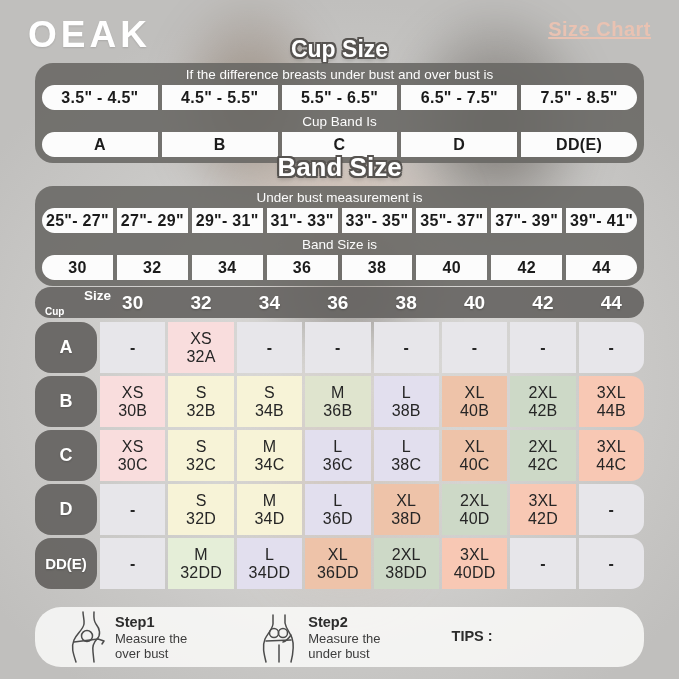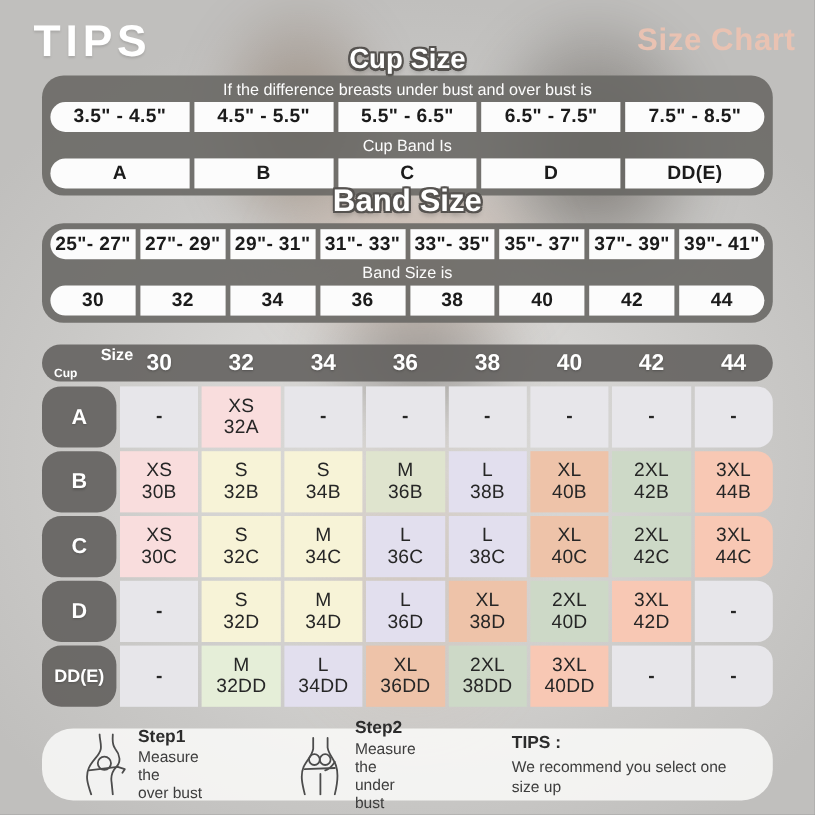--- a/index.html
+++ b/index.html
@@ -14,21 +14,21 @@
   .blob-hair-left{left:165px; top:-10px; width:170px; height:230px; background:radial-gradient(#77604d 0%, rgba(119,96,77,0) 70%); opacity:.6;}
   .blob-hair-right{left:390px; top:0px; width:210px; height:250px; background:radial-gradient(#3f3831 0%, rgba(63,56,49,0) 70%); opacity:.6;}
   .blob-skin{left:215px; top:120px; width:260px; height:190px; background:radial-gradient(#c7a38c 0%, rgba(199,163,140,0) 70%); opacity:.5;}
   .blob-dark-mid{left:250px; top:230px; width:200px; height:140px; background:radial-gradient(#39332e 0%, rgba(57,51,46,0) 70%); opacity:.4;}
   .blob-body-low{left:225px; top:330px; width:240px; height:300px; background:radial-gradient(#c3a28b 0%, rgba(195,162,139,0) 70%); opacity:.28;}
 
   .layer{position:absolute; z-index:2;}
 
   
   .brand{left:28px; top:14px; color:#ffffff; font-size:37px; font-weight:600; letter-spacing:4px; text-shadow:0 1px 2px rgba(0,0,0,.12);}
-  .page-title{right:16px; top:18px; color:#e9c2b2; font-size:26px; font-weight:600; letter-spacing:.5px;}
+  .page-title{right:28px; top:18px; color:#e9c2b2; font-size:20px; font-weight:600; letter-spacing:.5px;text-decoration:underline;}
 
   .section-title{
     width:679px; text-align:center; color:#ffffff; font-weight:700;
     text-shadow:-1.6px -1.6px 0 #565350, 1.6px -1.6px 0 #565350, -1.6px 1.6px 0 #565350,
                  1.6px 1.6px 0 #565350, 0 -1.8px 0 #565350, 0 1.8px 0 #565350,
                 -1.8px 0 0 #565350, 1.8px 0 0 #565350, 0 3px 4px rgba(0,0,0,.25);
   }
   .cup-title{top:36px; font-size:23px;}
   .band-title{top:152px; font-size:26px;}
 
@@ -96,21 +96,21 @@
 <body>
 
 <div class="page">
 
   <div class="bg-blob blob-hair-left"></div>
   <div class="bg-blob blob-hair-right"></div>
   <div class="bg-blob blob-skin"></div>
   <div class="bg-blob blob-dark-mid"></div>
   <div class="bg-blob blob-body-low"></div>
 
-  <div class="layer brand">TIPS</div>
+  <div class="layer brand">OEAK</div>
   <div class="layer page-title">Size Chart</div>
 
   <div class="layer section-title cup-title">Cup Size</div>
 
   <div class="layer panel panel-cup">
     <div class="banner">If the  difference breasts under bust and over bust is</div>
     <div class="pill-row" id="cup-ranges">
         <div class="wcell">3.5" -  4.5"</div>
         <div class="wcell">4.5" -  5.5"</div>
         <div class="wcell">5.5" -  6.5"</div>
@@ -123,20 +123,21 @@
         <div class="wcell">B</div>
         <div class="wcell">C</div>
         <div class="wcell">D</div>
         <div class="wcell">DD(E)</div>
       </div>
   </div>
 
   <div class="layer section-title band-title">Band Size</div>
 
   <div class="layer panel panel-band">
+    <div class="banner">Under bust measurement is</div>
     <div class="pill-row" id="band-ranges">
         <div class="wcell">25"- 27"</div>
         <div class="wcell">27"- 29"</div>
         <div class="wcell">29"- 31"</div>
         <div class="wcell">31"- 33"</div>
         <div class="wcell">33"- 35"</div>
         <div class="wcell">35"- 37"</div>
         <div class="wcell">37"- 39"</div>
         <div class="wcell">39"- 41"</div>
       </div>
@@ -363,17 +364,16 @@
       </svg>
       <div>
         <div class="step-title">Step2</div>
         <div class="step-line">Measure the</div>
         <div class="step-line">under bust</div>
       </div>
     </div>
 
     <div class="tips">
       <div class="step-title">TIPS :</div>
-      <div class="step-line">We recommend you select one size up</div>
     </div>
   </div>
 
 </div>
 
 </body></html>

